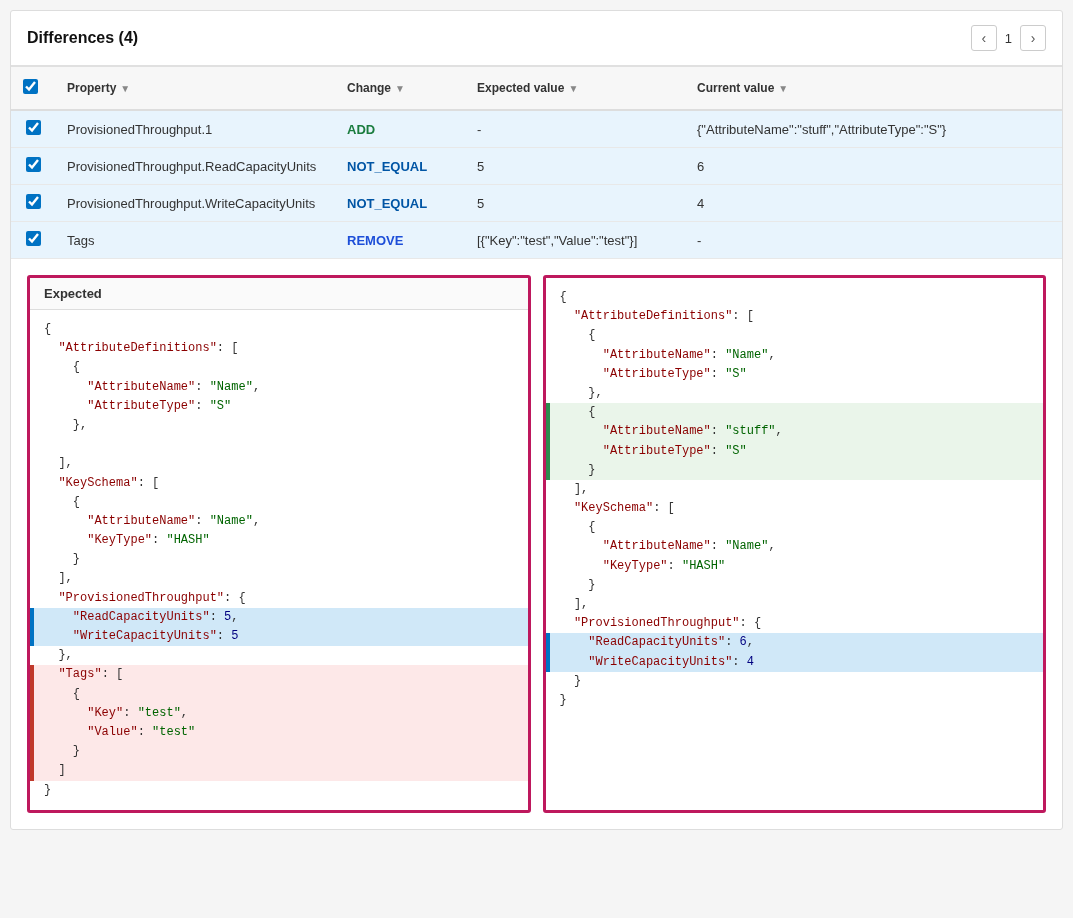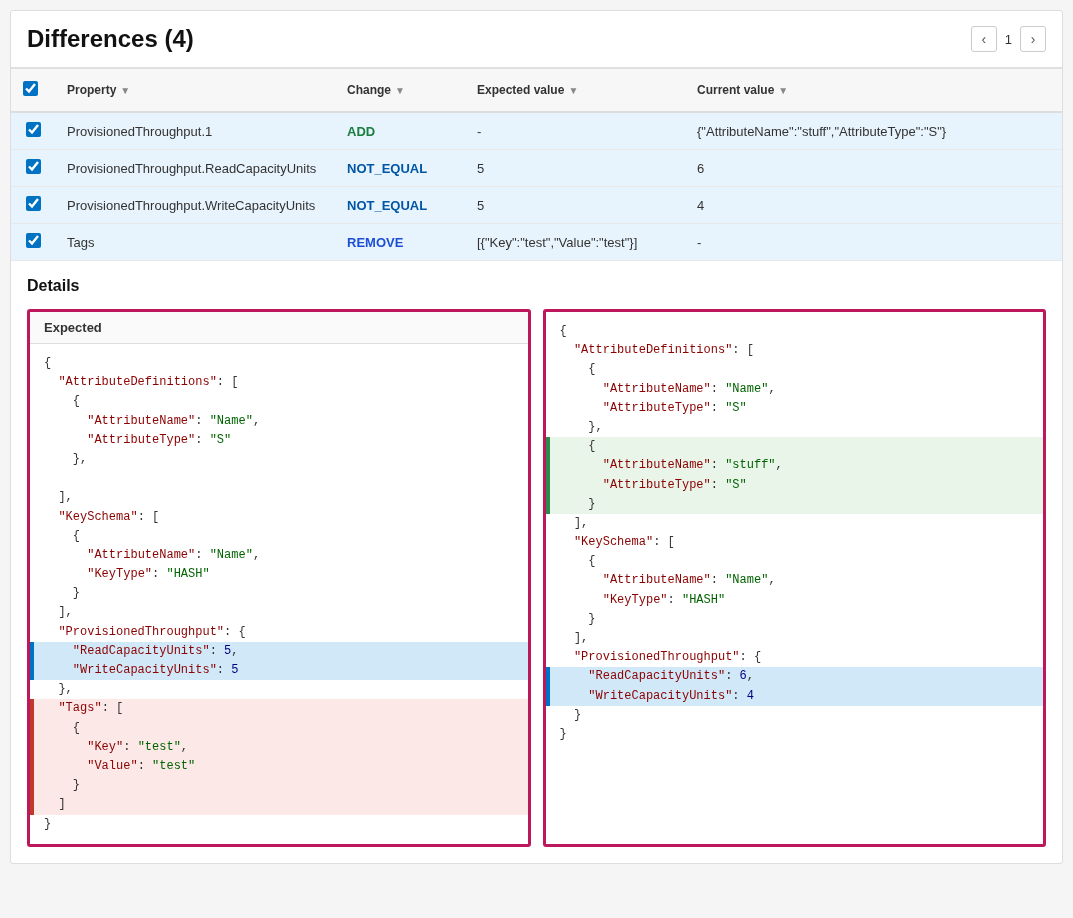--- a/index.html
+++ b/index.html
@@ -18,21 +18,21 @@
 
     
     .header {
       display: flex;
       align-items: center;
       justify-content: space-between;
       padding: 14px 16px;
       border-bottom: 1px solid #e0e0e0;
     }
     .header-title {
-      font-size: 24px;
+      font-size: 16px;
       font-weight: 700;
       color: #111;
     }
     .pagination {
       display: flex;
       align-items: center;
       gap: 8px;
     }
     .page-btn {
       background: none;
@@ -256,21 +256,20 @@
       <td class="col-change">
         <span class="change-remove">REMOVE</span>
       </td>
       <td class="col-expected">[{"Key":"test","Value":"test"}]</td>
       <td class="col-current">-</td>
     </tr>
       </tbody>
   </table>
 
   <div class="details-section">
-    <div class="details-title">Details</div>
     <div class="details-panels">
 
       <div class="panel">
         <div class="panel-header">Expected</div>
         <div class="panel-body">
           <span class="code-line">{</span>
           <span class="code-line">  <span class="json-key">"AttributeDefinitions"</span>: [</span>
           <span class="code-line">    {</span>
           <span class="code-line">      <span class="json-key">"AttributeName"</span>: <span class="json-string">"Name"</span>,</span>
           <span class="code-line">      <span class="json-key">"AttributeType"</span>: <span class="json-string">"S"</span></span>

